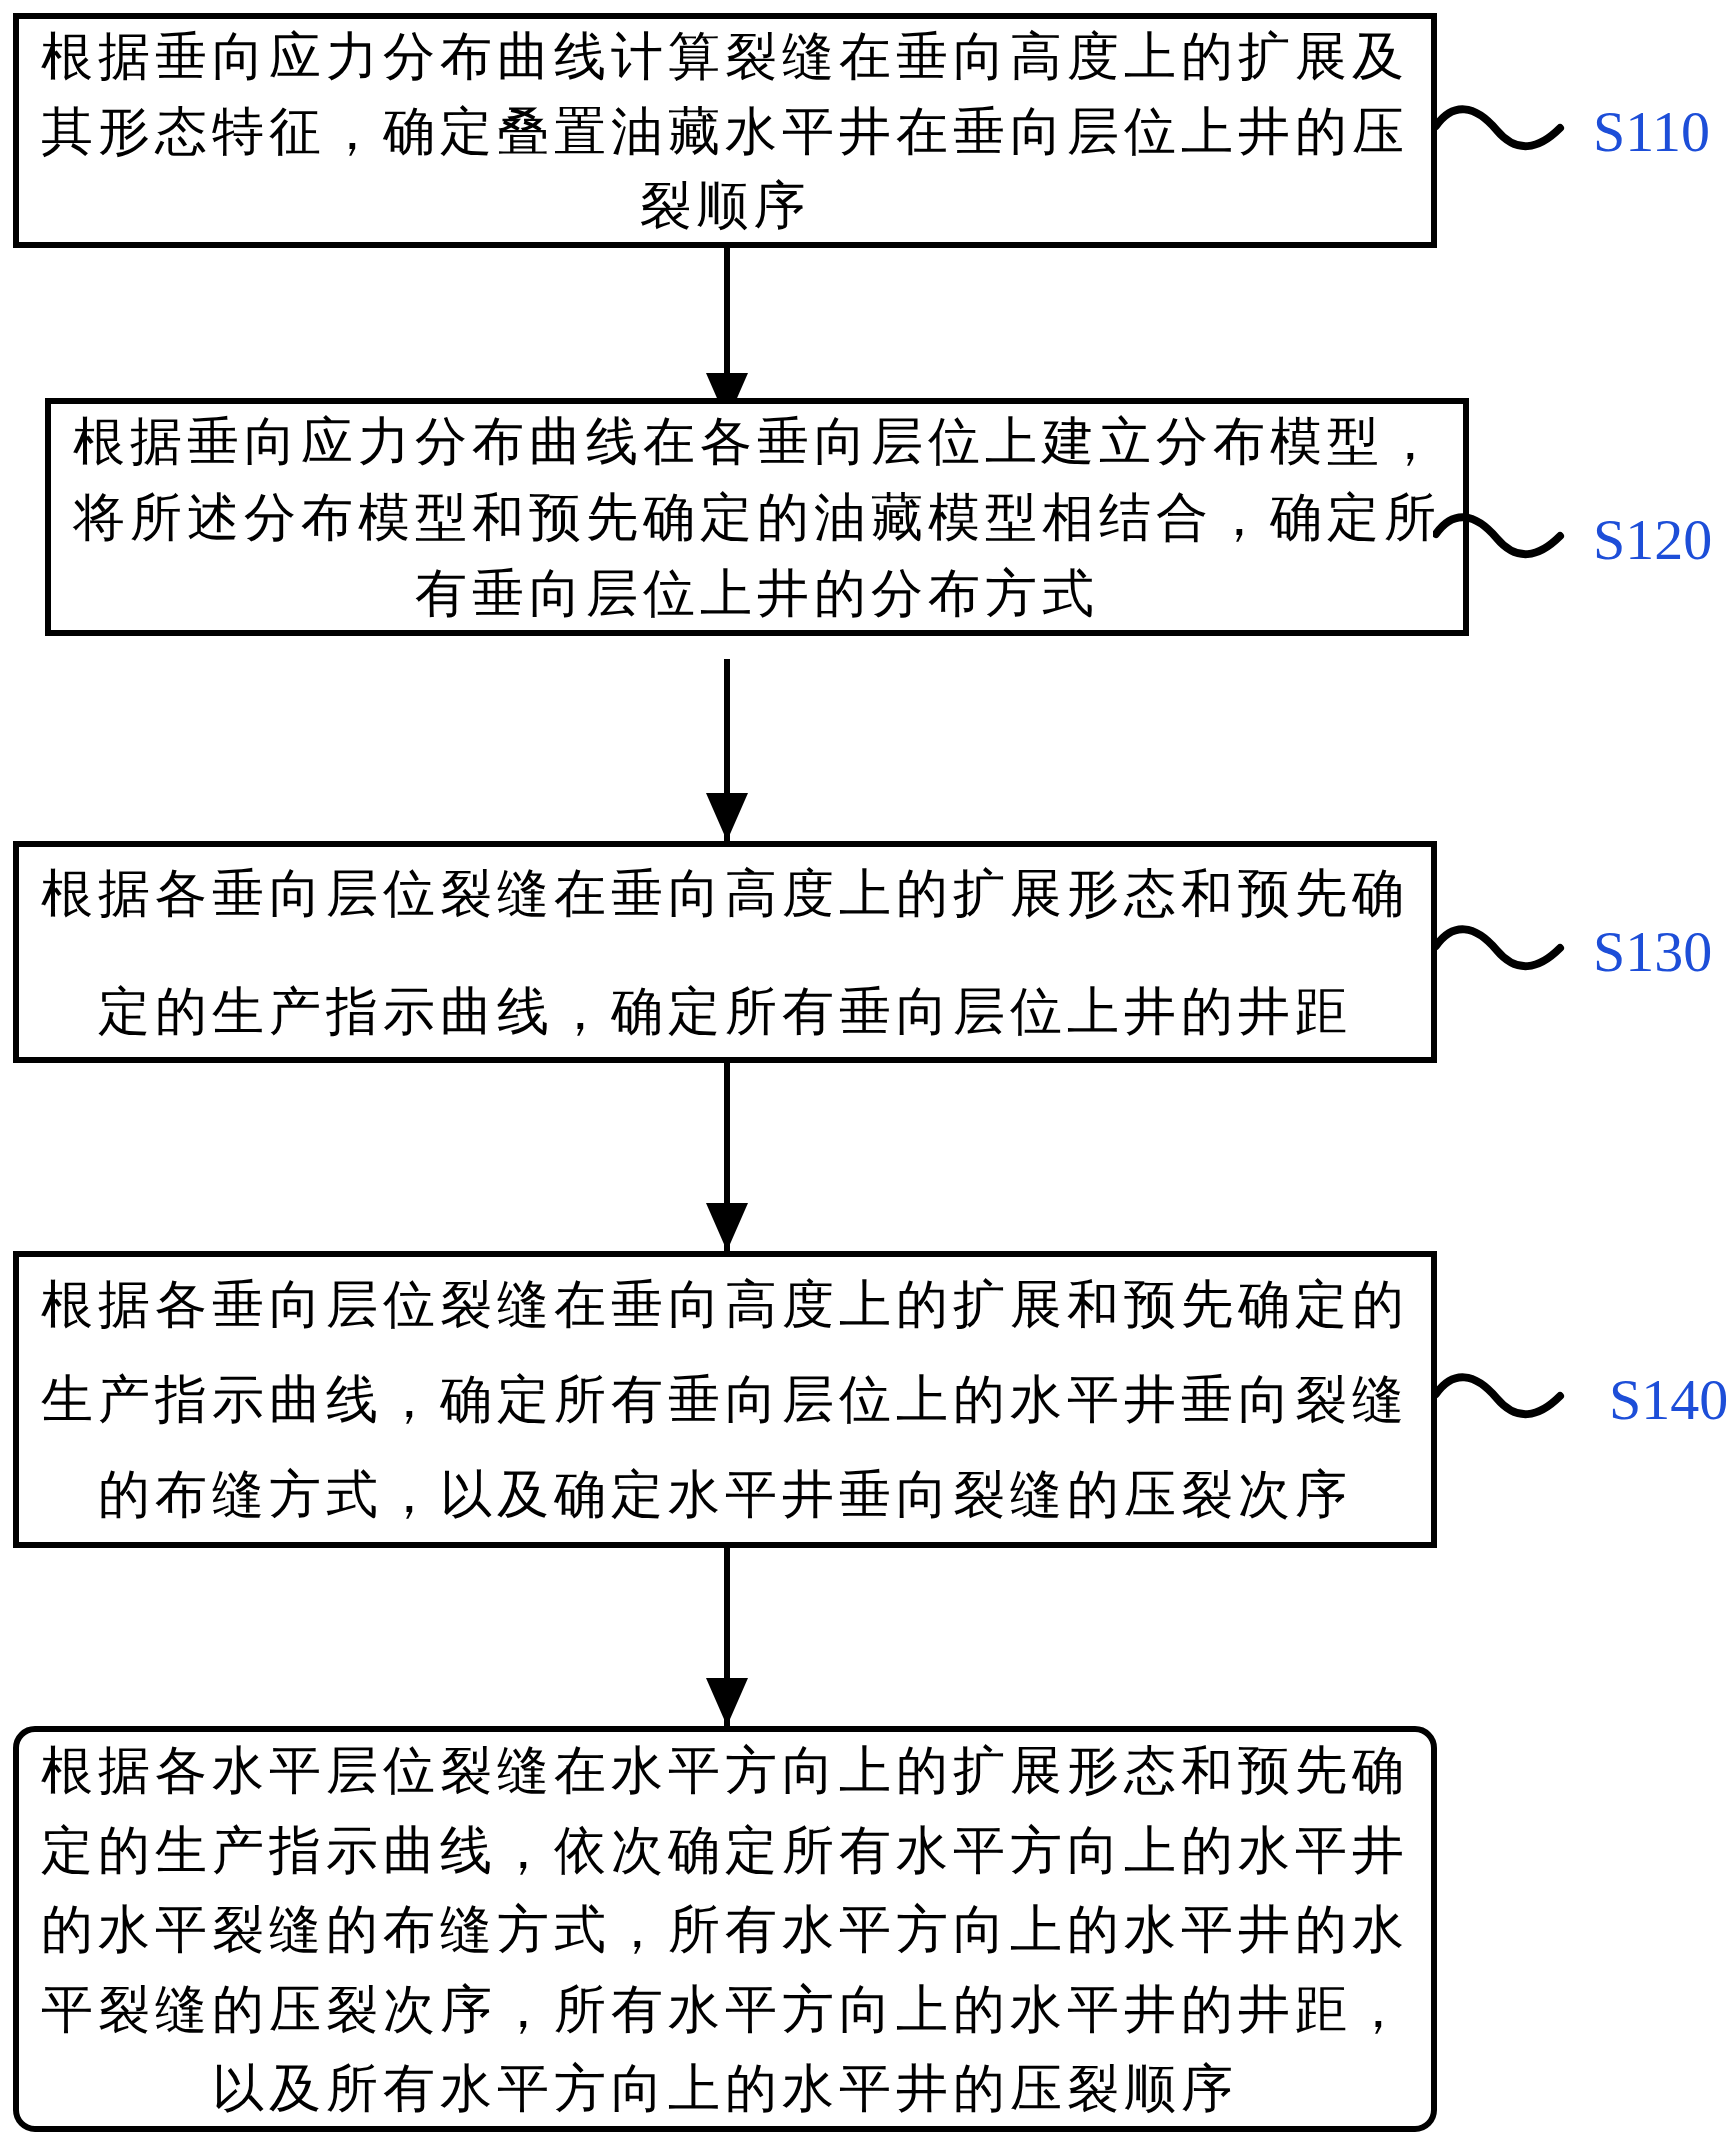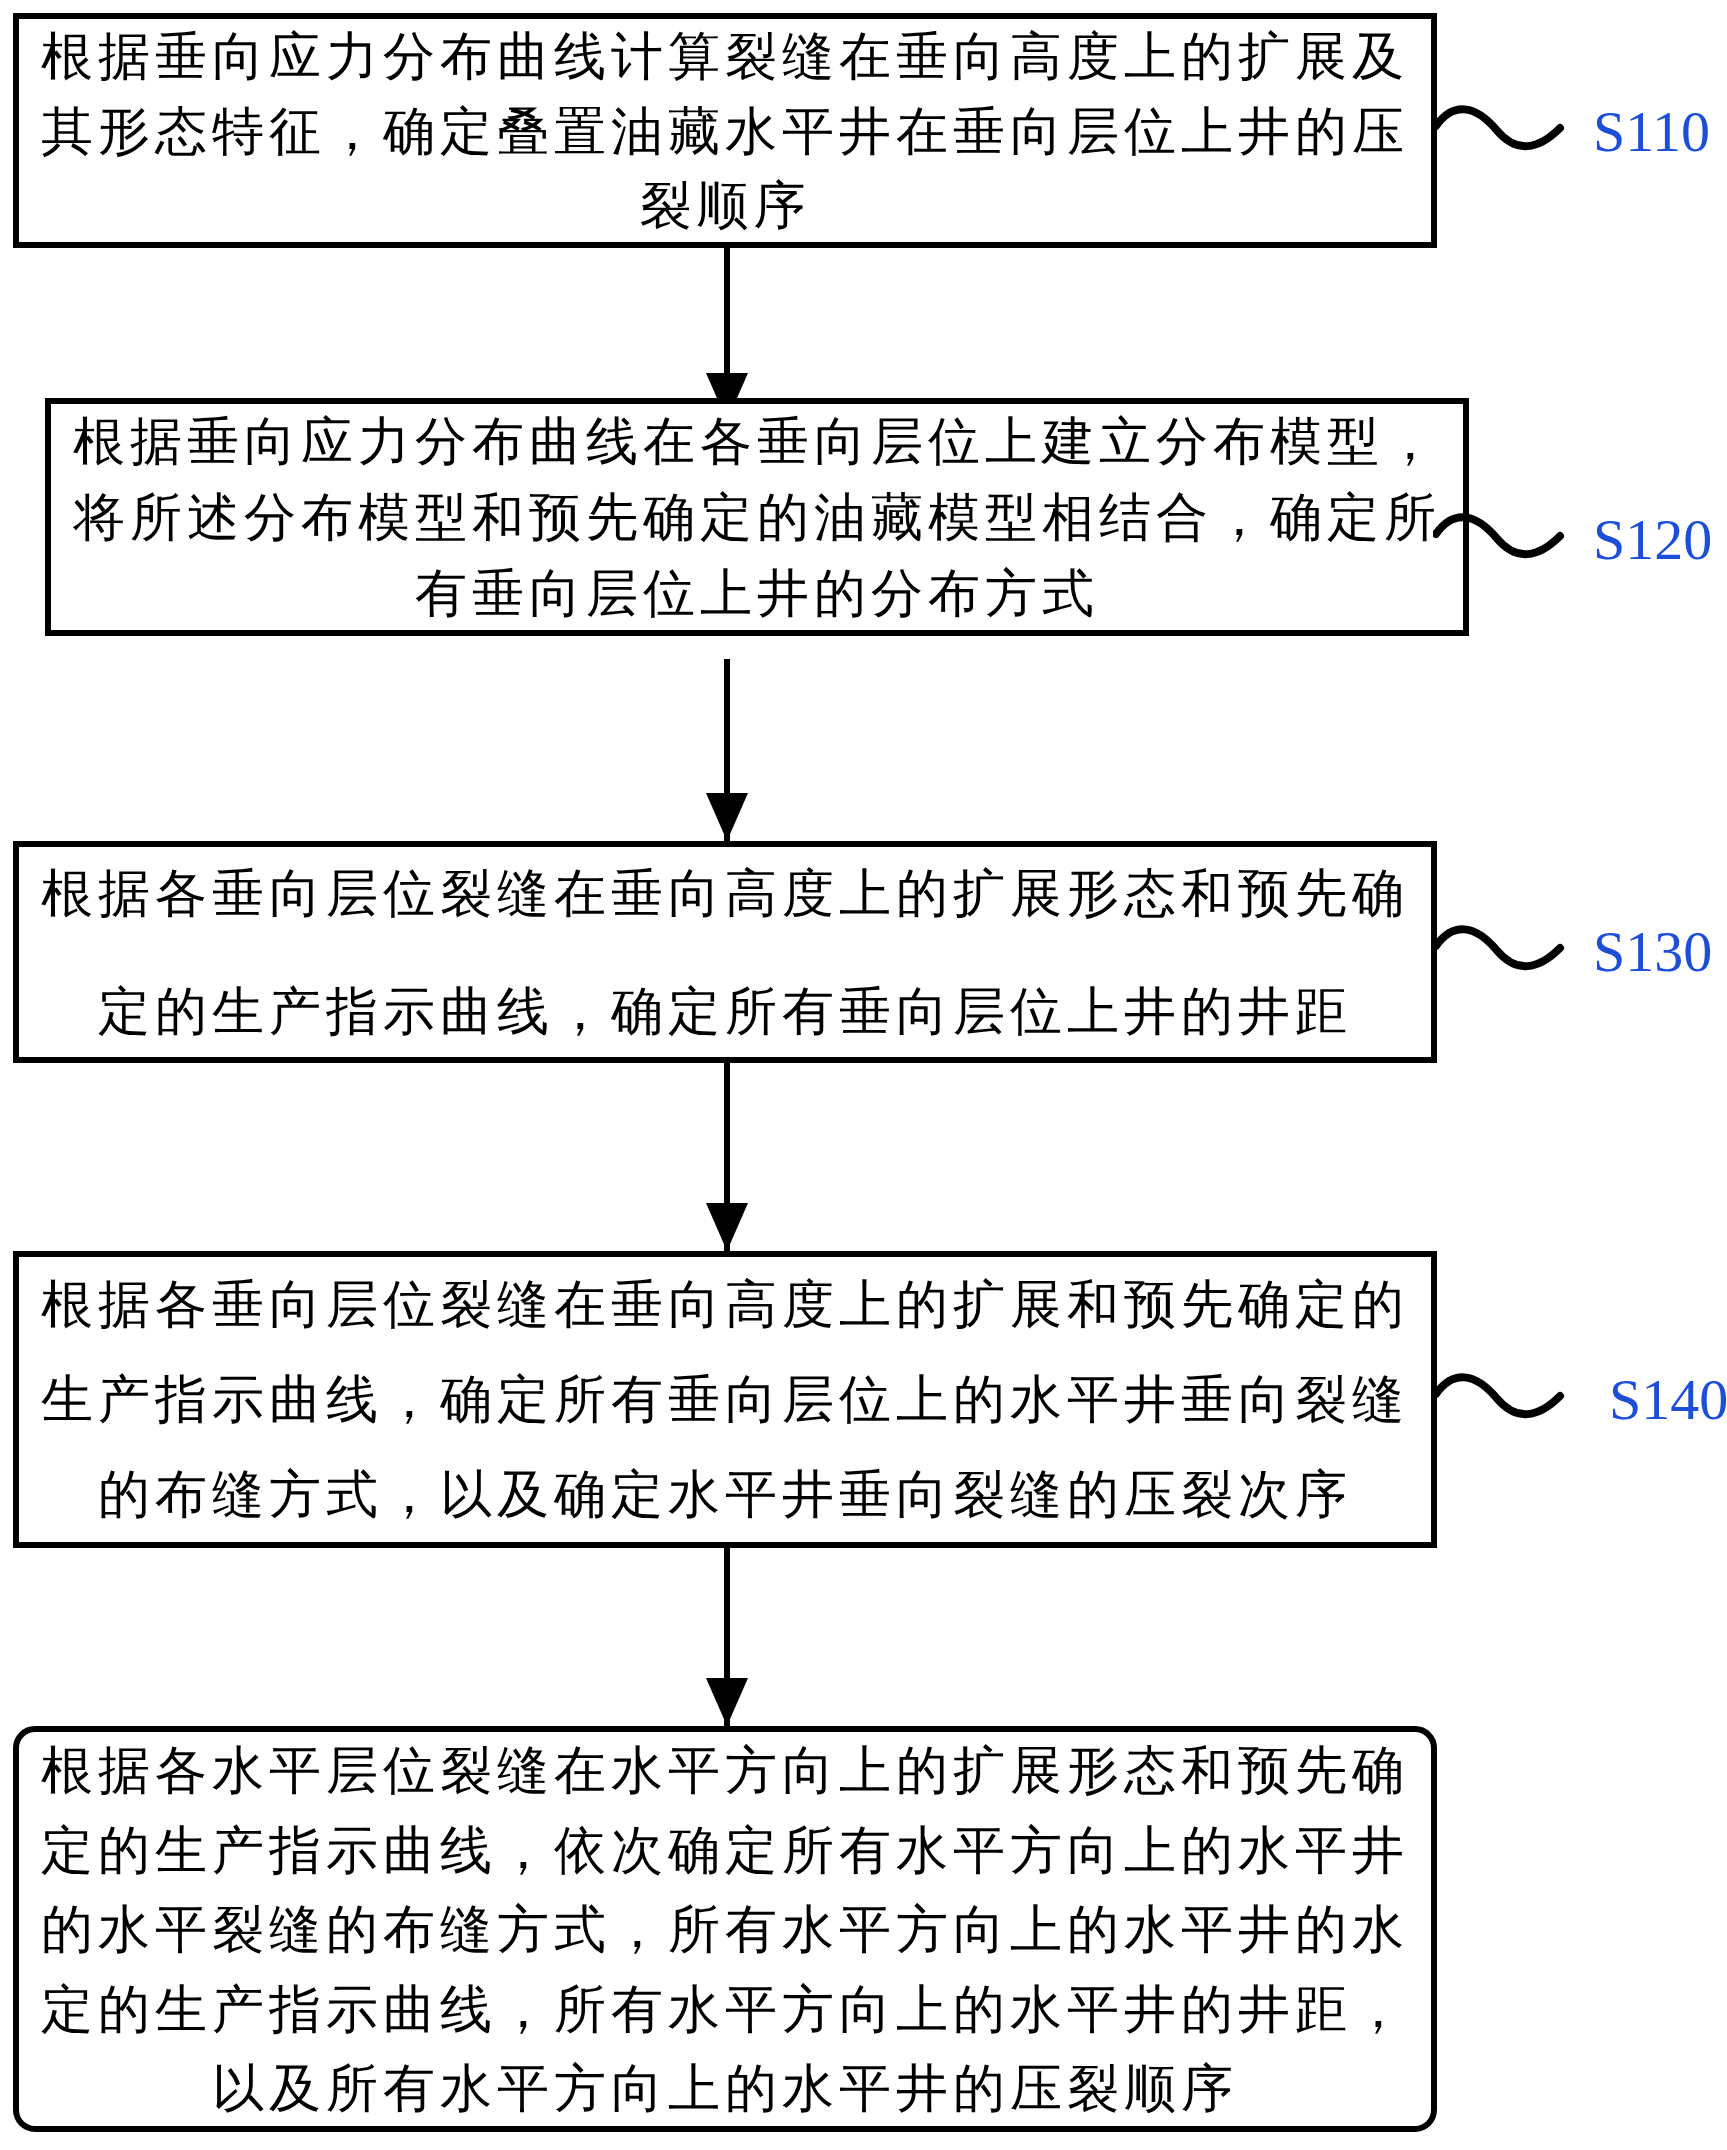--- a/index.html
+++ b/index.html
@@ -126,18 +126,18 @@
     <span class="step-label">S140</span>
   </div>
   <div class="flow-arrow" style="left:724px;top:1547px;height:179px;">
       <div class="head"></div>
     </div>
 
   <div class="step-box lh76" style="top:1726px;height:406px;border-radius:22px;">
     <div class="step-line">根据各水平层位裂缝在水平方向上的扩展形态和预先确</div>
     <div class="step-line">定的生产指示曲线，依次确定所有水平方向上的水平井</div>
     <div class="step-line">的水平裂缝的布缝方式，所有水平方向上的水平井的水</div>
-    <div class="step-line">定的生产指示曲线，所有水平方向上的水平井的井距，</div>
+    <div class="step-line">平裂缝的压裂次序，所有水平方向上的水平井的井距，</div>
     <div class="step-line">以及所有水平方向上的水平井的压裂顺序</div>
   </div>
 
 </div>
 
 
 </body></html>

